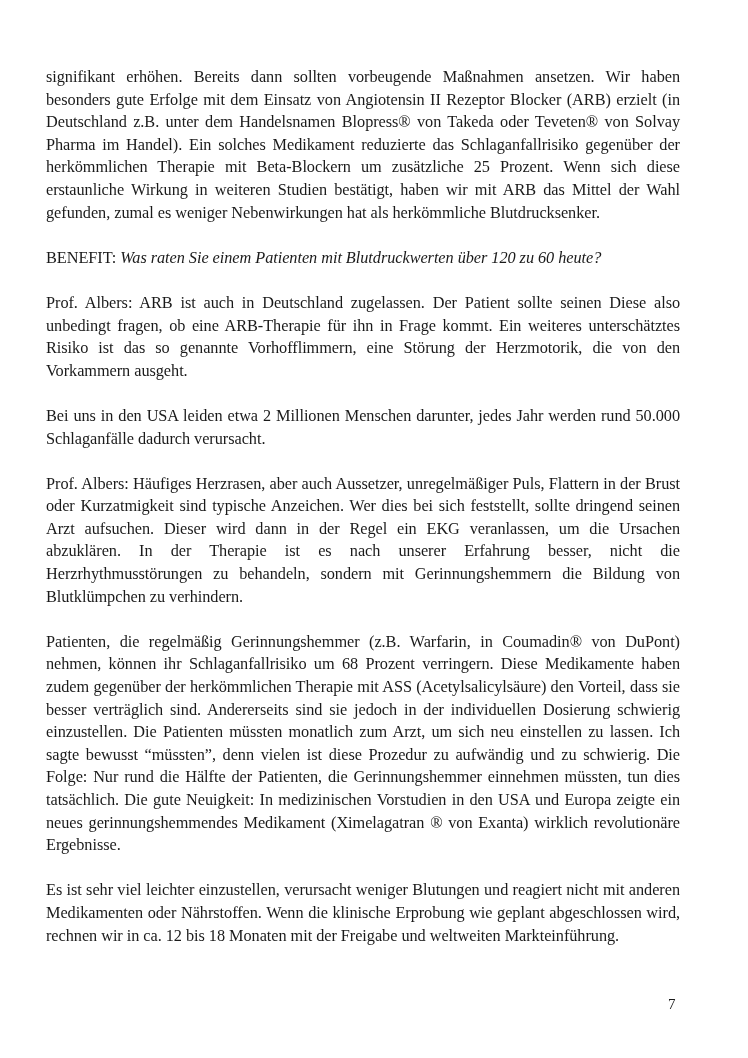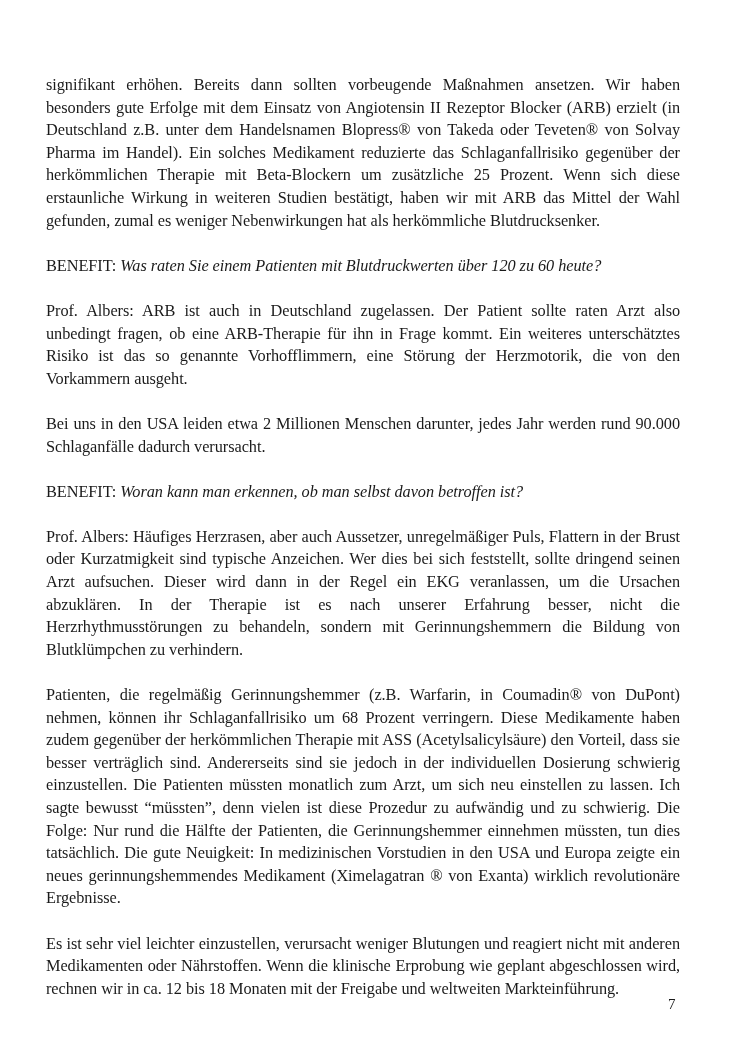--- a/index.html
+++ b/index.html
@@ -11,21 +11,21 @@
       width: 748px;
       height: 1058px;
       position: relative;
       overflow: hidden;
       font-family: "Liberation Serif", "DejaVu Serif", serif;
       color: #1a1a1a;
     }
     .page {
       position: absolute;
       left: 46px;
-      top: 74px;
+      top: 66px;
       width: 634px;
       font-size: 16.3px;
       line-height: 22.6px;
     }
     .para {
       margin: 0 0 22.6px 0;
       text-align: justify;
       letter-spacing: -0.05px;
     }
     .speaker {
@@ -52,31 +52,27 @@
     <span>signifikant erhöhen. Bereits dann sollten vorbeugende Maßnahmen ansetzen. Wir haben besonders gute Erfolge mit dem Einsatz von Angiotensin II Rezeptor Blocker (ARB) erzielt (in Deutschland z.B. unter dem Handelsnamen Blopress® von Takeda oder Teveten® von Solvay Pharma im Handel). Ein solches Medikament reduzierte das Schlaganfallrisiko gegenüber der herkömmlichen Therapie mit Beta-Blockern um zusätzliche 25 Prozent. Wenn sich diese erstaunliche Wirkung in weiteren Studien bestätigt, haben wir mit ARB das Mittel der Wahl gefunden, zumal es weniger Nebenwirkungen hat als herkömmliche Blutdrucksenker.</span>
   </p>
 
   <p class="para">
     <span class="speaker">BENEFIT:</span>
     <span class="question">Was raten Sie einem Patienten mit Blutdruckwerten über 120 zu 60 heute?</span>
   </p>
 
   <p class="para">
     <span class="speaker">Prof. Albers:</span>
-    <span>ARB ist auch in Deutschland zugelassen. Der Patient sollte raten Arzt also unbedingt fragen, ob eine ARB-Therapie für ihn in Frage kommt. Ein weiteres unterschätztes Risiko ist das so genannte Vorhofflimmern, eine Störung der Herzmotorik, die von den Vorkammern ausgeht.</span>
+    <span>ARB ist auch in Deutschland zugelassen. Der Patient sollte seinen Diese also unbedingt fragen, ob eine ARB-Therapie für ihn in Frage kommt. Ein weiteres unterschätztes Risiko ist das so genannte Vorhofflimmern, eine Störung der Herzmotorik, die von den Vorkammern ausgeht.</span>
   </p>
 
   <p class="para">
-    <span>Bei uns in den USA leiden etwa 2 Millionen Menschen darunter, jedes Jahr werden rund 90.000 Schlaganfälle dadurch verursacht.</span>
+    <span>Bei uns in den USA leiden etwa 2 Millionen Menschen darunter, jedes Jahr werden rund 50.000 Schlaganfälle dadurch verursacht.</span>
   </p>
 
-  <p class="para">
-    <span class="speaker">BENEFIT:</span>
-    <span class="question">Woran kann man erkennen, ob man selbst davon betroffen ist?</span>
-  </p>
 
   <p class="para">
     <span class="speaker">Prof. Albers:</span>
     <span>Häufiges Herzrasen, aber auch Aussetzer, unregelmäßiger Puls, Flattern in der Brust oder Kurzatmigkeit sind typische Anzeichen. Wer dies bei sich feststellt, sollte dringend seinen Arzt aufsuchen. Dieser wird dann in der Regel ein EKG veranlassen, um die Ursachen abzuklären. In der Therapie ist es nach unserer Erfahrung besser, nicht die Herzrhythmusstörungen zu behandeln, sondern mit Gerinnungshemmern die Bildung von Blutklümpchen zu verhindern.</span>
   </p>
 
   <p class="para">
     <span>Patienten, die regelmäßig Gerinnungshemmer (z.B. Warfarin, in Coumadin® von DuPont) nehmen, können ihr Schlaganfallrisiko um 68 Prozent verringern. Diese Medikamente haben zudem gegenüber der herkömmlichen Therapie mit ASS (Acetylsalicylsäure) den Vorteil, dass sie besser verträglich sind. Andererseits sind sie jedoch in der individuellen Dosierung schwierig einzustellen. Die Patienten müssten monatlich zum Arzt, um sich neu einstellen zu lassen. Ich sagte bewusst “müssten”, denn vielen ist diese Prozedur zu aufwändig und zu schwierig. Die Folge: Nur rund die Hälfte der Patienten, die Gerinnungshemmer einnehmen müssten, tun dies tatsächlich. Die gute Neuigkeit: In medizinischen Vorstudien in den USA und Europa zeigte ein neues gerinnungshemmendes Medikament (Ximelagatran ® von Exanta) wirklich revolutionäre Ergebnisse.</span>
   </p>
 

